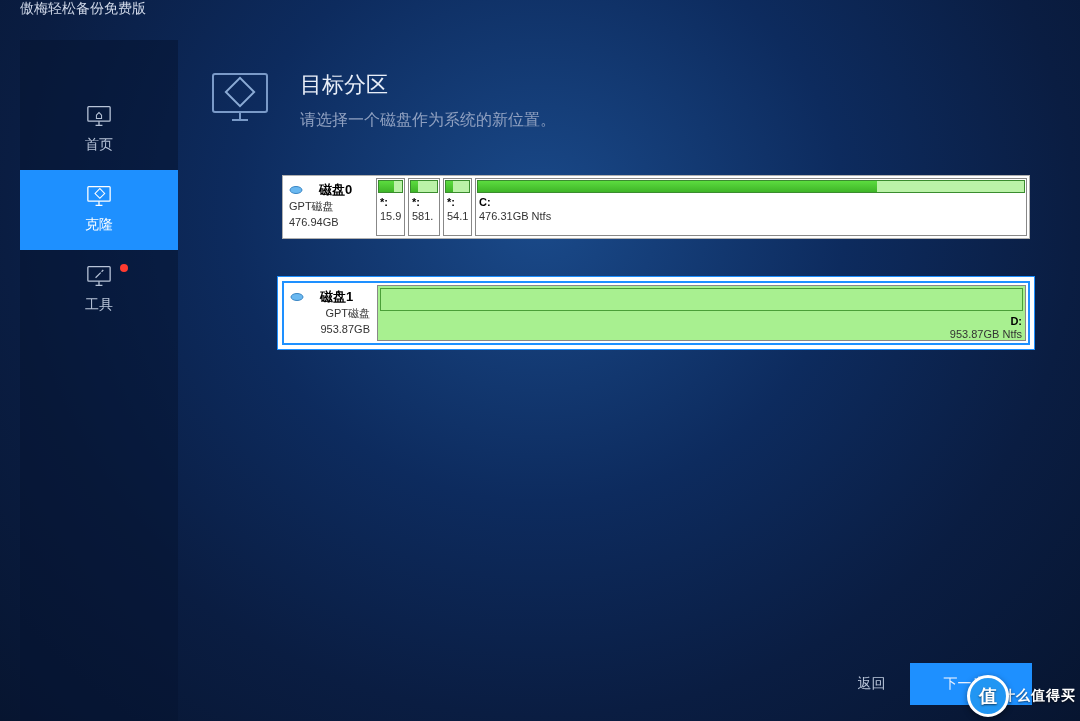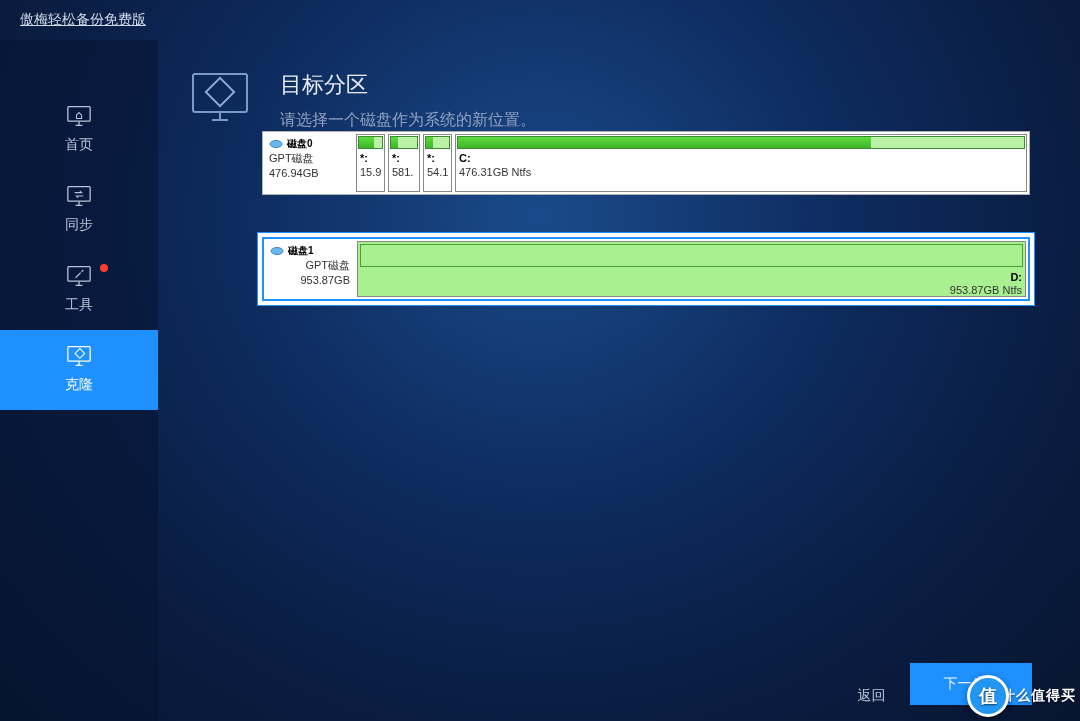--- a/index.html
+++ b/index.html
@@ -14,25 +14,23 @@
       width: 100%;
       height: 100%;
       display: flex;
       flex-direction: column;
       background: radial-gradient(ellipse at 50% 30%, #1a4a8a 0%, #0d2b5e 40%, #0a1d42 70%, #071530 100%);
     }
     
     .titlebar {
       height: 40px;
       display: flex;
-      align-items: center;
       padding: 0 10px 0 20px;
       color: #d0d8e8;
       font-size: 14px;
-      text-decoration: underline;
     }
     .titlebar-title { flex: 1; }
     .titlebar-controls { display: flex; align-items: center; gap: 16px; }
     .buy-button {
       background: #f07c1e;
       color: #fff;
       border: none;
       padding: 4px 12px;
       font-size: 12px;
       display: flex;
@@ -53,20 +51,21 @@
     .close-btn { font-size: 20px; }
     
     .app-body { flex: 1; display: flex; min-height: 0; }
     
     .sidebar {
       width: 158px;
       background: rgba(5, 20, 50, 0.55);
       display: flex;
       flex-direction: column;
       padding-top: 50px;
+      margin-left: 20px;
     }
     .sidebar-item {
       display: flex;
       flex-direction: column;
       align-items: center;
       padding: 14px 0 16px;
       color: #b8c4d8;
       font-size: 14px;
       cursor: pointer;
       position: relative;
@@ -92,21 +91,21 @@
       background: #ff3b30;
     }
     
     .main {
       flex: 1;
       display: flex;
       flex-direction: column;
       padding: 30px 50px 0 30px;
       position: relative;
     }
-    .header-section { display: flex; gap: 24px; }
+    .header-section { display: flex; gap: 24px; margin-bottom: 44px; }
     .header-icon {
       width: 68px;
       height: 56px;
     }
     .header-text h1 {
       color: #e8eef8;
       font-size: 22px;
       font-weight: normal;
       margin-bottom: 10px;
     }
@@ -135,24 +134,24 @@
       display: flex;
       flex-direction: column;
       padding: 3px 4px;
       font-size: 11px;
       color: #333;
       line-height: 1.4;
     }
     .disk-info .disk-name-line {
       display: flex;
       align-items: center;
-      gap: 4px;
+      gap: 16px;
       font-weight: bold;
       color: #000;
-      font-size: 10px;
+      font-size: 13px;
     }
     .disk-info .disk-name-line svg { flex-shrink: 0; }
     .part {
       border: 1px solid #888;
       display: flex;
       flex-direction: column;
       font-size: 11px;
       color: #333;
       overflow: hidden;
     }
@@ -178,21 +177,21 @@
     .part.big .part-bar { height: 26px; margin: 2px; }
     .part.big { flex: 1; }
     .part.big.selfill { background: #a8f090; }
     .part.big.selfill .part-bar { background: #a8f090; border-color: #4aa038; }
     
     .footer {
       position: absolute;
       bottom: 16px;
       right: 48px;
       display: flex;
-      align-items: flex-end;
+      align-items: center;
       gap: 24px;
     }
     .back-link {
       color: #bcc8dc;
       font-size: 14px;
       cursor: pointer;
     }
     .next-button {
       background: #1e90ff;
       color: #e8f0ff;
@@ -243,44 +242,36 @@
 
     <div class="sidebar">
       <div class="sidebar-item">
         <svg class="sidebar-icon" viewBox="0 0 32 28">
             <rect x="3" y="3" width="26" height="17" rx="1" stroke-width="1.5"></rect>
             <path d="M12 25h8M16 20v5" stroke-width="1.5"></path>
             <path d="M13 13l3-3 3 3v4h-6z" stroke-width="1.2"></path>
           </svg>
         <span>首页</span>
       </div>
-      <div class="sidebar-item">
+      <div class="sidebar-item active">
         <svg class="sidebar-icon" viewBox="0 0 32 28">
             <rect x="3" y="3" width="26" height="17" rx="1" stroke-width="1.5"></rect>
             <path d="M12 25h8M16 20v5" stroke-width="1.5"></path>
-            <path d="M11 10h8l-2-2M21 14h-8l2 2" stroke-width="1.3"></path>
+            <rect x="13" y="7" width="8" height="8" transform="rotate(45 17 11)" stroke-width="1.2"></rect>
           </svg>
-        <span>同步</span>
+        <span>克隆</span>
       </div>
       <div class="sidebar-item">
         <svg class="sidebar-icon" viewBox="0 0 32 28">
             <rect x="3" y="3" width="26" height="17" rx="1" stroke-width="1.5"></rect>
             <path d="M12 25h8M16 20v5" stroke-width="1.5"></path>
             <path d="M12 16l6-6m1-1l2-2" stroke-width="1.4"></path>
           </svg>
         <span class="tool-dot"></span>
         <span>工具</span>
-      </div>
-      <div class="sidebar-item active">
-        <svg class="sidebar-icon" viewBox="0 0 32 28">
-            <rect x="3" y="3" width="26" height="17" rx="1" stroke-width="1.5"></rect>
-            <path d="M12 25h8M16 20v5" stroke-width="1.5"></path>
-            <rect x="13" y="7" width="8" height="8" transform="rotate(45 17 11)" stroke-width="1.2"></rect>
-          </svg>
-        <span>克隆</span>
       </div>
     </div>
 
     <div class="main">
       <div class="header-section">
         <svg class="header-icon" viewBox="0 0 68 56">
           <rect x="5" y="4" width="54" height="38" rx="2" stroke="#7a9ac8" stroke-width="2" fill="none"></rect>
           <path d="M24 50h16M32 42v8" stroke="#7a9ac8" stroke-width="2"></path>
           <rect x="22" y="12" width="20" height="20" transform="rotate(45 32 22)" stroke="#8aaad4" stroke-width="2" fill="none"></rect>
         </svg>

